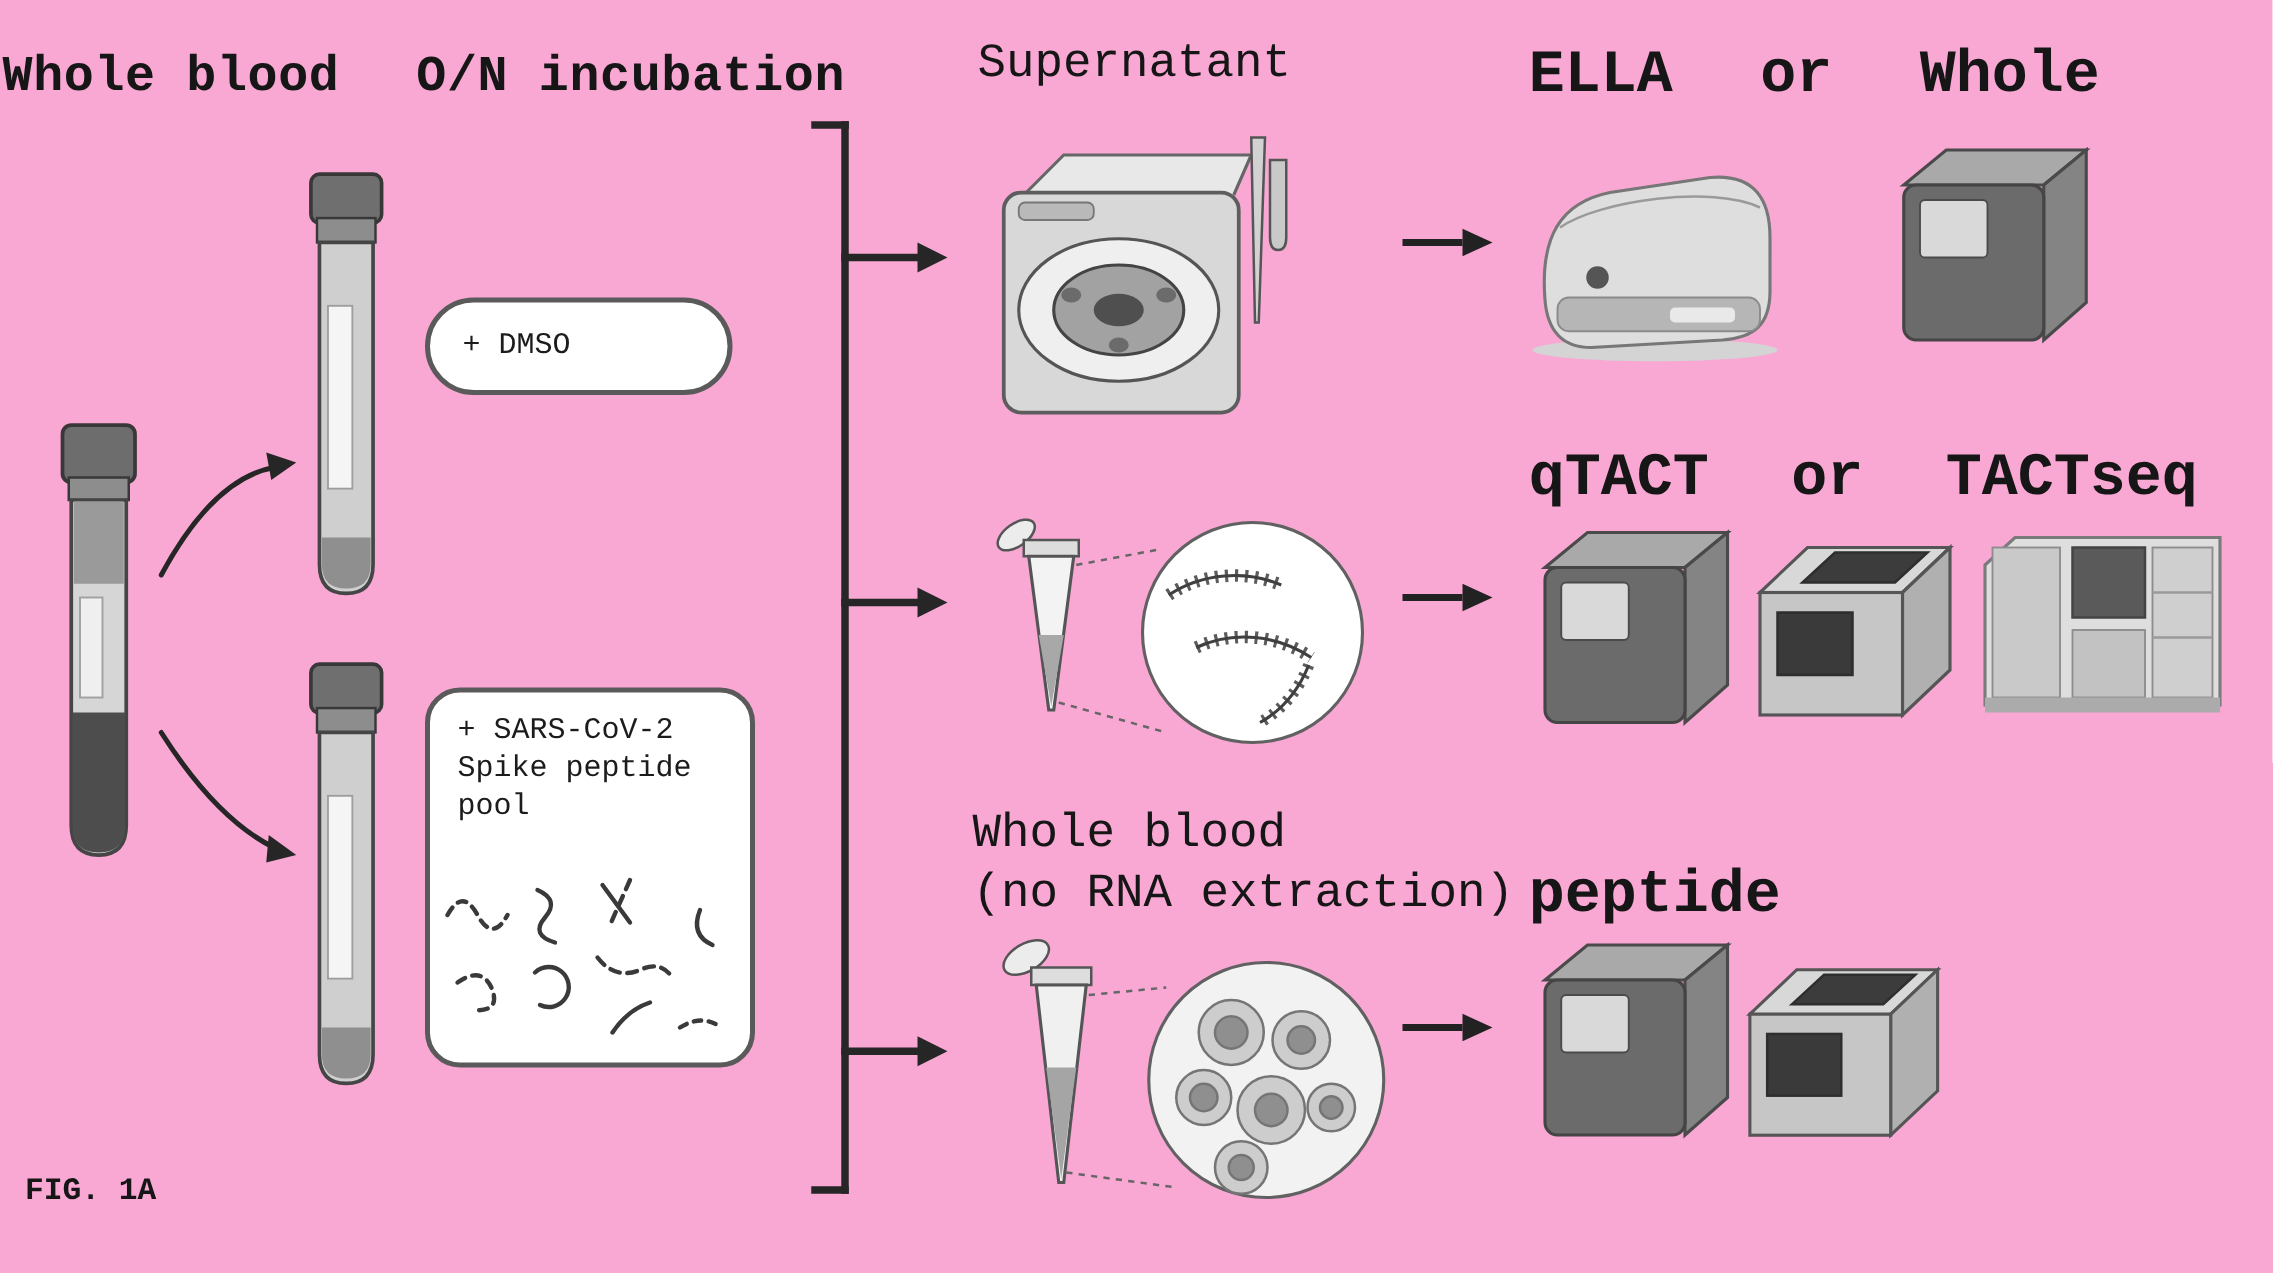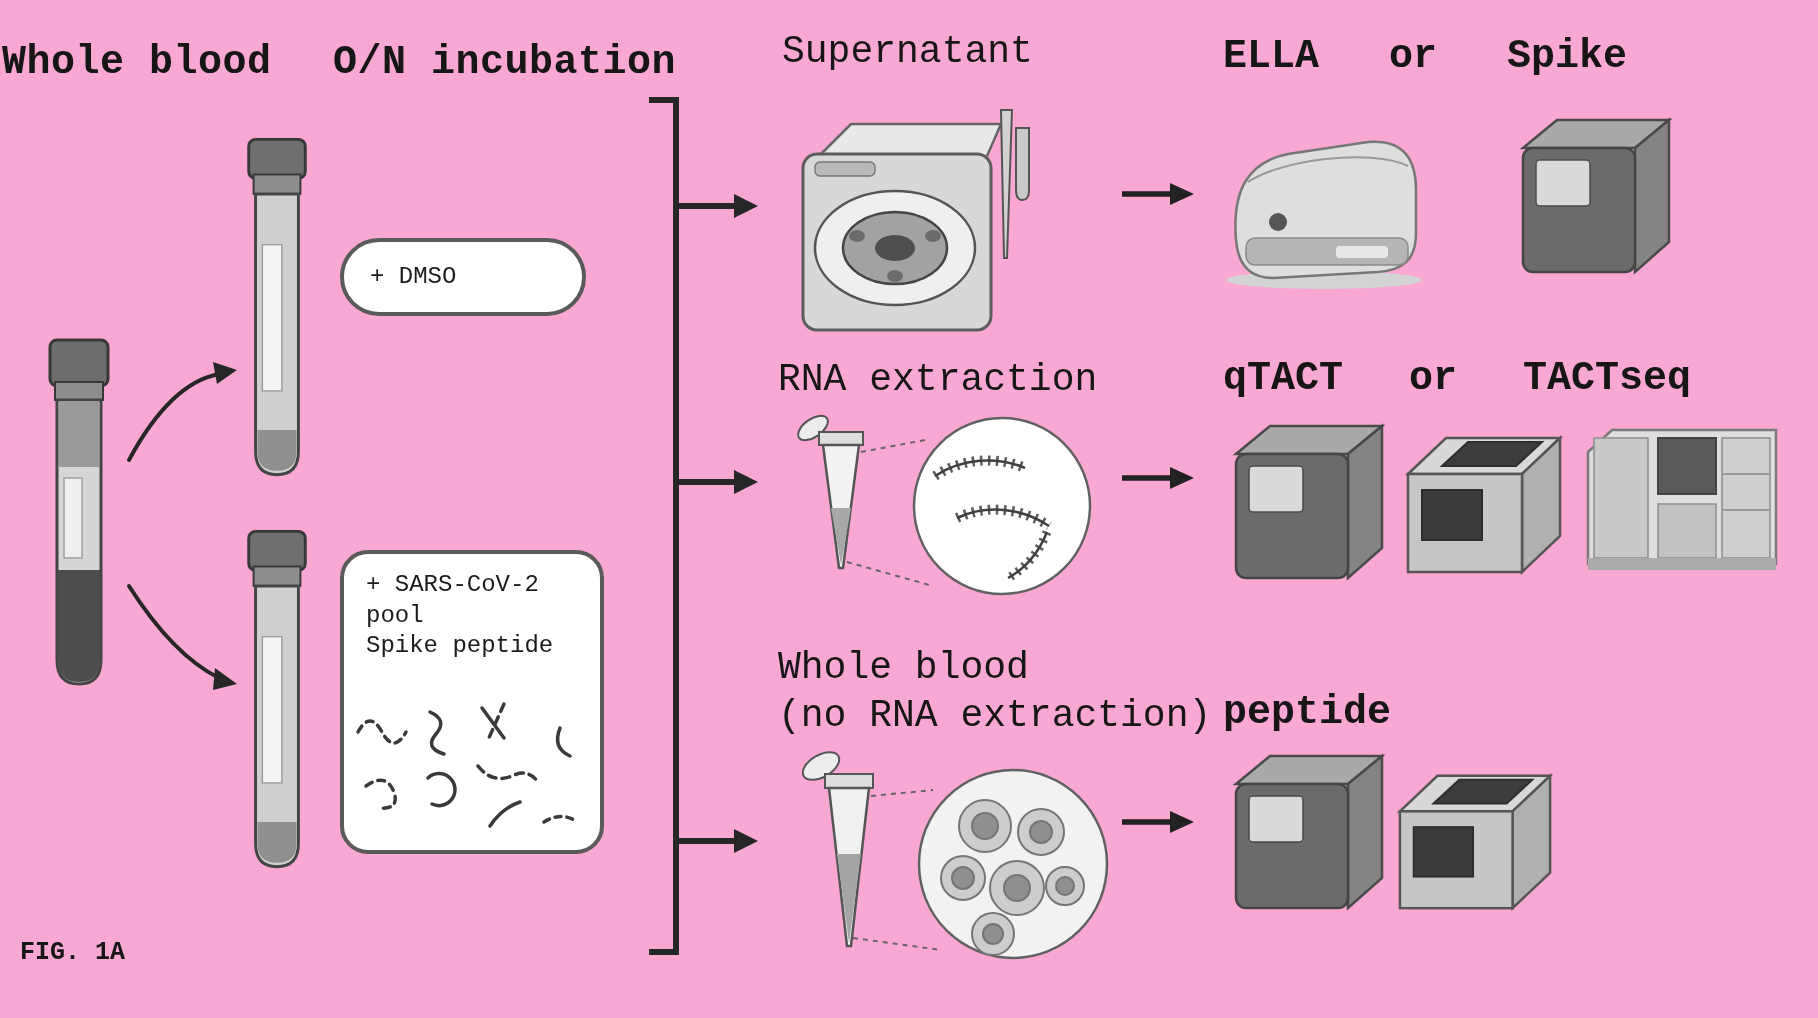--- a/index.html
+++ b/index.html
@@ -8,21 +8,21 @@
     width:1818px;height:1018px;
     background:#f9a8d4;
     overflow:hidden;
     font-family:Liberation Mono, monospace;
     color:#141414;
   }
   .abs{position:absolute;}
   .lbl{white-space:nowrap;color:#161616;}
   .hdr{font-size:40px;font-weight:700;letter-spacing:0.5px;}
   .sample{font-size:38px;font-weight:400;}
-  .assay{font-size:40px;font-weight:700;}
+  .assay{font-size:48px;font-weight:700;}
   .assay-row{display:flex;align-items:baseline;}
   .cond-box{
     border:4px solid #5a5a5a;
     background:#ffffff;
     box-sizing:border-box;
   }
   .cond-text{font-size:24px;font-weight:400;color:#1c1c1c;line-height:1.28;}
   .fig-lbl{font-size:25px;font-weight:700;}
   svg{display:block;}
 </style>
@@ -65,22 +65,22 @@
     <rect x="25" y="110" width="20" height="150" fill="#f5f5f5" stroke="#9d9d9d" stroke-width="1.5"></rect>
     <path d="M 20,300 H 60 V 322 Q 60,342 40,342 Q 20,342 20,322 Z" fill="#8f8f8f"></path>
   </svg>
 
   <div class="abs cond-box" style="left:340px;top:238px;width:246px;height:78px;border-radius:39px;display:flex;align-items:center;padding-left:26px;">
     <span class="cond-text">+ DMSO</span>
   </div>
 
   <div class="abs cond-box" style="left:340px;top:550px;width:264px;height:304px;border-radius:28px;padding:16px 0 0 22px;">
     <span class="cond-text" style="display:block;">+ SARS-CoV-2</span>
+    <span class="cond-text" style="display:block;">Spike peptide</span>
     <span class="cond-text" style="display:block;">pool</span>
-    <span class="cond-text" style="display:block;">Spike peptide</span>
     <svg class="abs" style="right:6px;bottom:6px;" width="250" height="150" viewBox="0 0 250 150">
       <g fill="none" stroke="#3a3a3a" stroke-width="3.5" stroke-linecap="round">
         <path d="M 14,38 q 12,-22 24,0 q 12,22 24,0" stroke-dasharray="7 6"></path>
         <path d="M 86,18 q 18,8 6,22 q -12,14 8,20"></path>
         <path d="M 138,14 l 22,30"></path>
         <path d="M 160,10 l -16,36" stroke-dasharray="8 6"></path>
         <path d="M 22,92 q 20,-14 28,6 q 6,18 -16,16" stroke-dasharray="7 6"></path>
         <path d="M 84,84 a 16,16 0 1 1 4,26"></path>
         <path d="M 134,72 q 14,18 34,10 q 16,-8 26,6" stroke-dasharray="8 6"></path>
         <path d="M 176,108 q -18,6 -30,24"></path>
@@ -121,40 +121,39 @@
   </svg>
 
   <svg class="abs" style="left:1120px;top:178px;" width="76" height="32" viewBox="0 0 76 32">
     <line x1="2" y1="16" x2="50" y2="16" stroke="#222" stroke-width="5.5"></line>
     <polygon points="50,5 50,27 74,16" fill="#222"></polygon>
   </svg>
 
   <div class="abs assay-row" style="left:1223px;top:34px;gap:70px;">
     <span class="lbl assay">ELLA</span>
     <span class="lbl assay">or</span>
-    <span class="lbl assay">Spike</span>
+    <span class="lbl assay">Whole</span>
   </div>
 
   <svg class="abs" style="left:1218px;top:120px;" width="212" height="172" viewBox="0 0 212 172">
     <ellipse cx="106" cy="160" rx="98" ry="9" fill="#d4d4d4"></ellipse>
     <path d="M 18,120 C 14,70 30,42 70,34 L 150,22 C 186,19 198,40 198,70 L 198,113 C 198,140 185,150 160,152 L 55,158 C 32,158 20,145 18,120 Z" fill="#dedede" stroke="#777" stroke-width="2.5"></path>
     <path d="M 30,62 C 62,40 152,28 190,46" fill="none" stroke="#9a9a9a" stroke-width="2"></path>
     <rect x="28" y="118" width="162" height="27" rx="9" fill="#b6b6b6" stroke="#8a8a8a" stroke-width="1.5"></rect>
     <circle cx="60" cy="102" r="9" fill="#555"></circle>
     <rect x="118" y="126" width="52" height="12" rx="4" fill="#e9e9e9"></rect>
   </svg>
 
   <svg class="abs" style="left:1505px;top:110px;" width="172" height="172" viewBox="0 0 172 172">
     <polygon points="18,38 52,10 164,10 130,38" fill="#a9a9a9" stroke="#4a4a4a" stroke-width="2.5"></polygon>
     <polygon points="130,38 164,10 164,132 130,162" fill="#848484" stroke="#4a4a4a" stroke-width="2.5"></polygon>
     <rect x="18" y="38" width="112" height="124" rx="10" fill="#6b6b6b" stroke="#454545" stroke-width="2.5"></rect>
     <rect x="31" y="50" width="54" height="46" rx="4" fill="#d9d9d9" stroke="#4a4a4a" stroke-width="1.5"></rect>
   </svg>
 
-  <div class="abs lbl sample" style="left:778px;top:358px;">RNA extraction</div>
 
   <svg class="abs" style="left:795px;top:400px;" width="302" height="204" viewBox="0 0 302 204">
     <ellipse cx="18" cy="28" rx="17" ry="9" fill="#ececec" stroke="#555" stroke-width="2" transform="rotate(-35 18 28)"></ellipse>
     <rect x="24" y="32" width="44" height="13" fill="#dddddd" stroke="#555" stroke-width="2"></rect>
     <path d="M 28,45 L 64,45 L 48,168 L 44,168 Z" fill="#f3f3f3" stroke="#555" stroke-width="2.5"></path>
     <path d="M 36,108 L 56,108 L 46,165 Z" fill="#a8a8a8"></path>
     <line x1="66" y1="52" x2="130" y2="40" stroke="#666" stroke-width="2" stroke-dasharray="5 5"></line>
     <line x1="52" y1="162" x2="138" y2="186" stroke="#666" stroke-width="2" stroke-dasharray="5 5"></line>
     <circle cx="207" cy="106" r="88" fill="#ffffff" stroke="#616161" stroke-width="2.5"></circle>
     <g fill="none">

